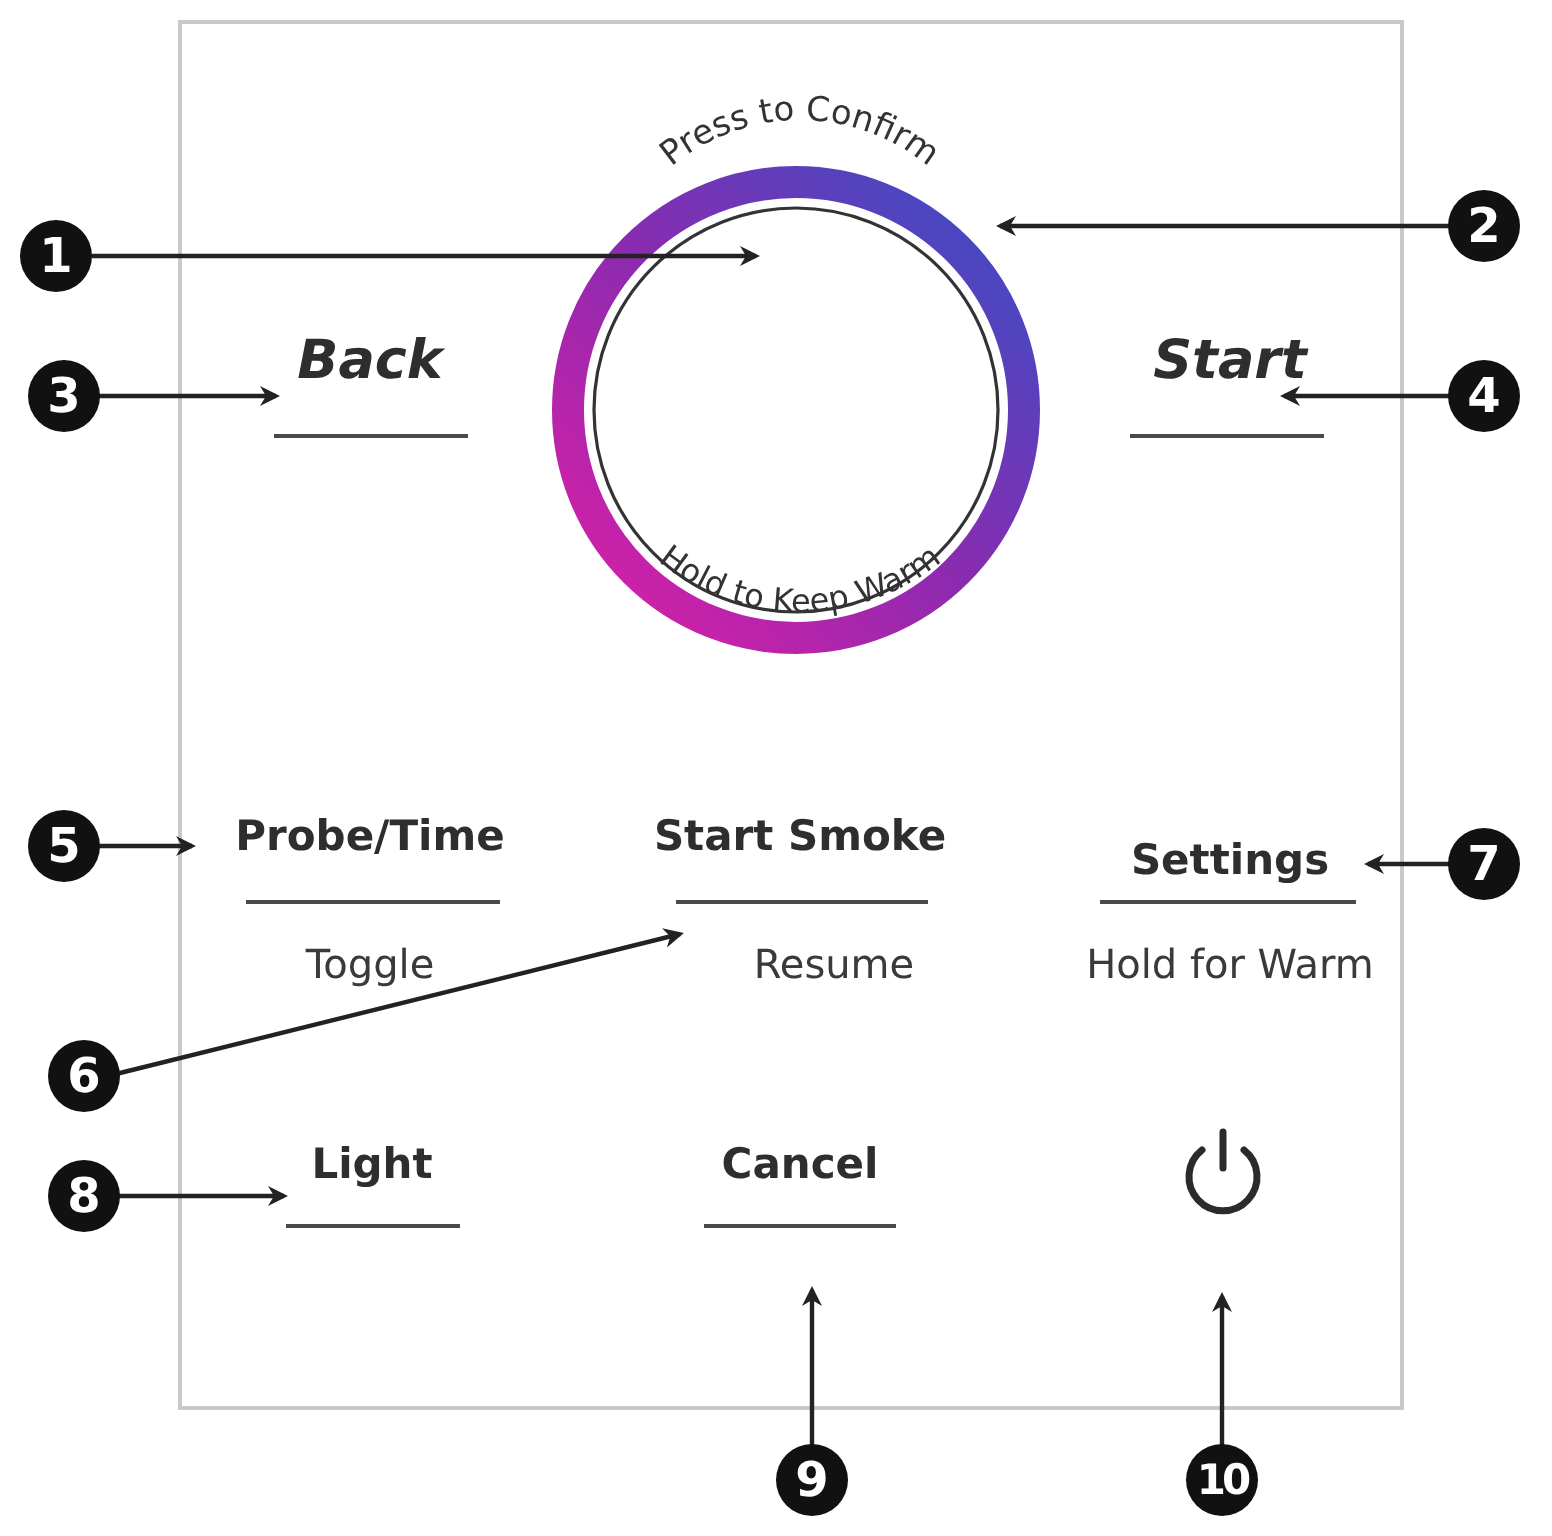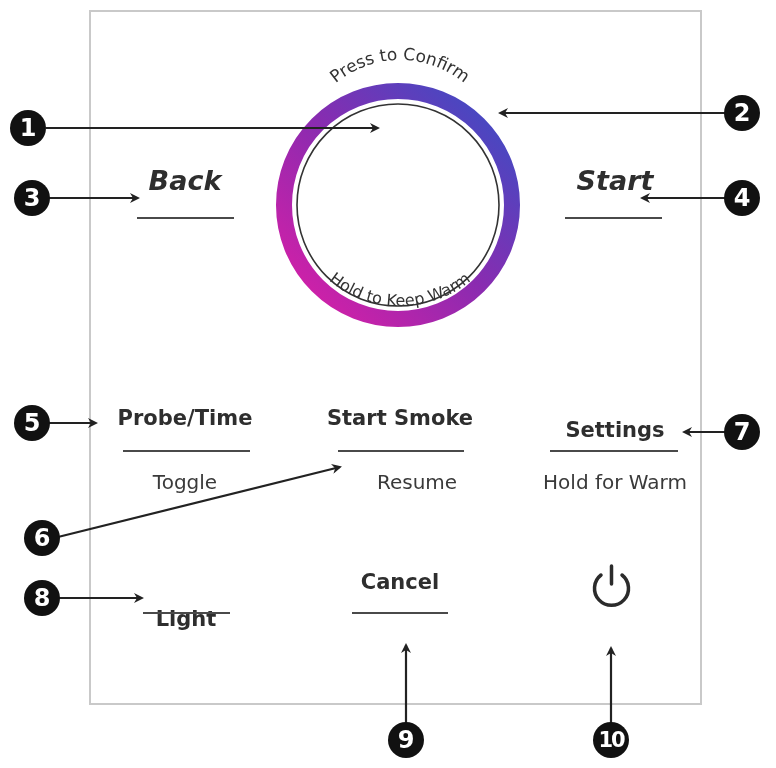--- a/index.html
+++ b/index.html
@@ -79,21 +79,21 @@
 <div class="sub" style="left:95px;top:470px;width:180px;">Toggle</div>
 
 <div class="label med" style="left:300px;top:406px;width:200px;">Start Smoke</div>
 <div class="rule" style="left:338px;top:450px;width:126px;"></div>
 <div class="sub" style="left:317px;top:470px;width:200px;">Resume</div>
 
 <div class="label med" style="left:530px;top:418px;width:170px;">Settings</div>
 <div class="rule" style="left:550px;top:450px;width:128px;"></div>
 <div class="sub" style="left:530px;top:470px;width:170px;">Hold for Warm</div>
 
-<div class="label med" style="left:130px;top:570px;width:112px;margin-top:37px;">Light</div>
+<div class="label med" style="left:130px;top:570px;width:112px;">Light</div>
 <div class="rule" style="left:143px;top:612px;width:87px;"></div>
 
 <div class="label med" style="left:340px;top:570px;width:120px;">Cancel</div>
 <div class="rule" style="left:352px;top:612px;width:96px;"></div>
 
 <div class="badge" style="left:10px;top:110px;">1</div>
 <div class="badge" style="left:724px;top:95px;">2</div>
 <div class="badge" style="left:14px;top:180px;">3</div>
 <div class="badge" style="left:724px;top:180px;">4</div>
 <div class="badge" style="left:14px;top:405px;">5</div>

